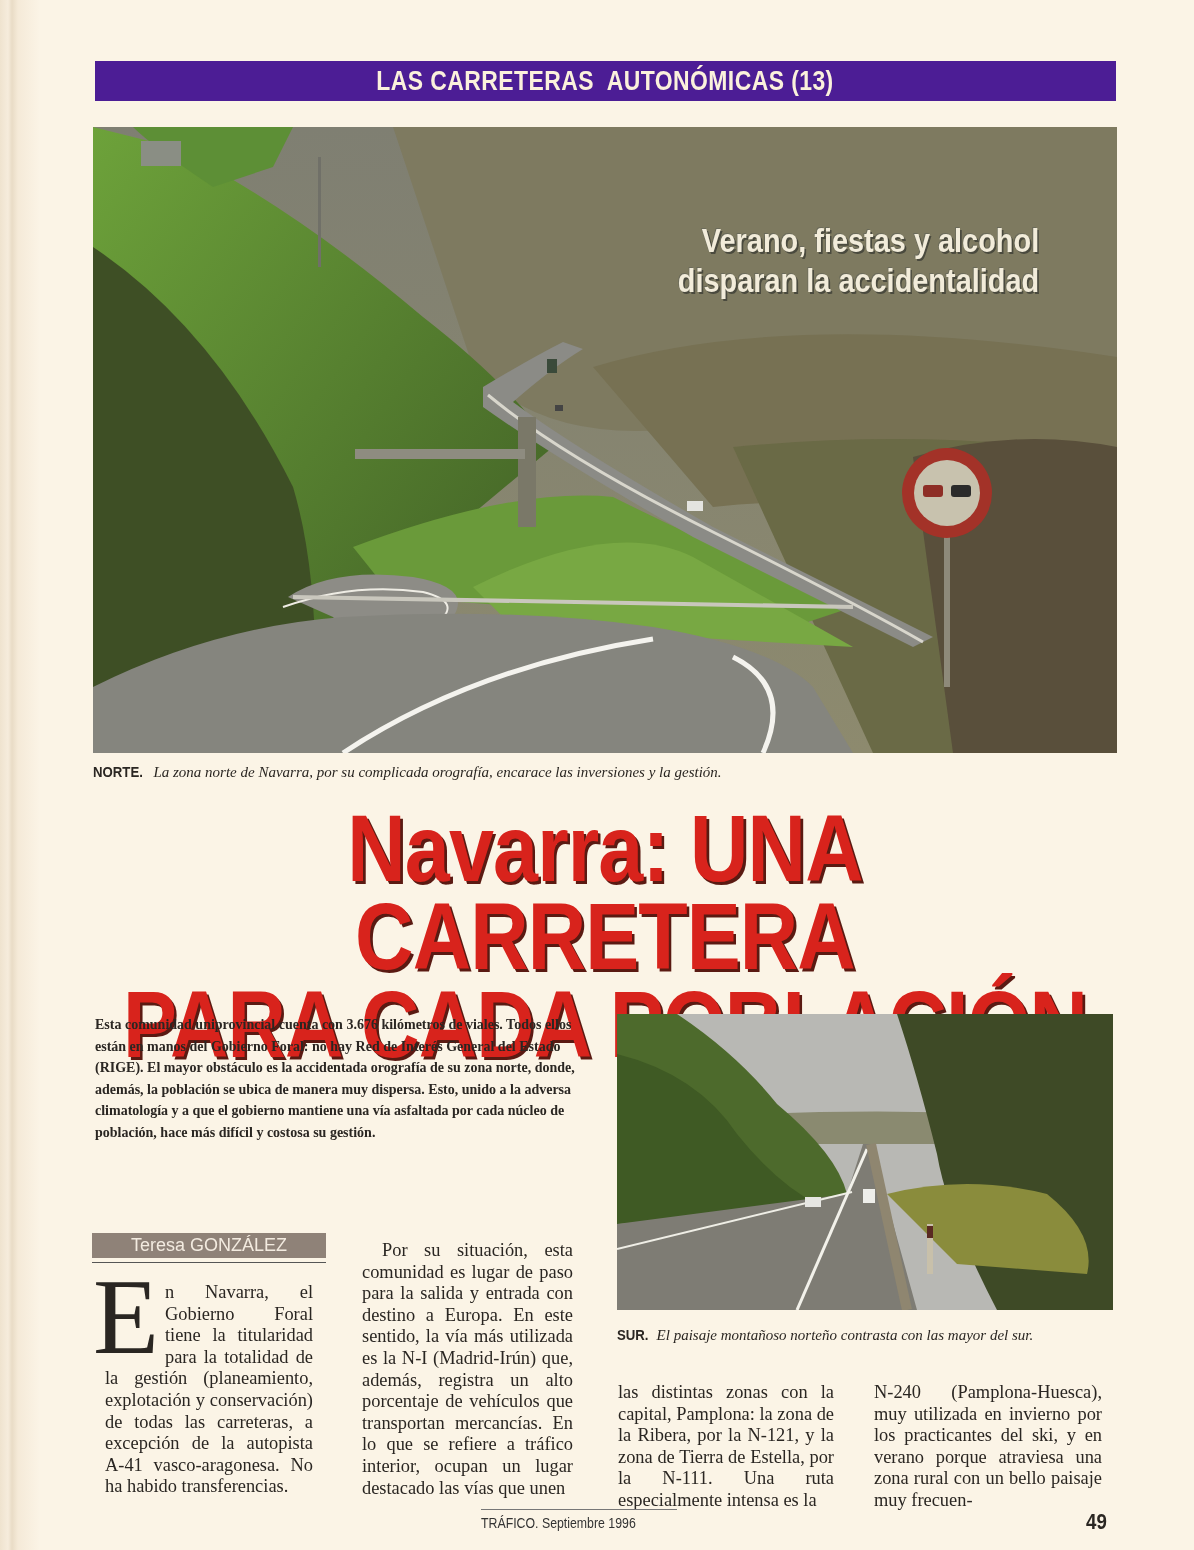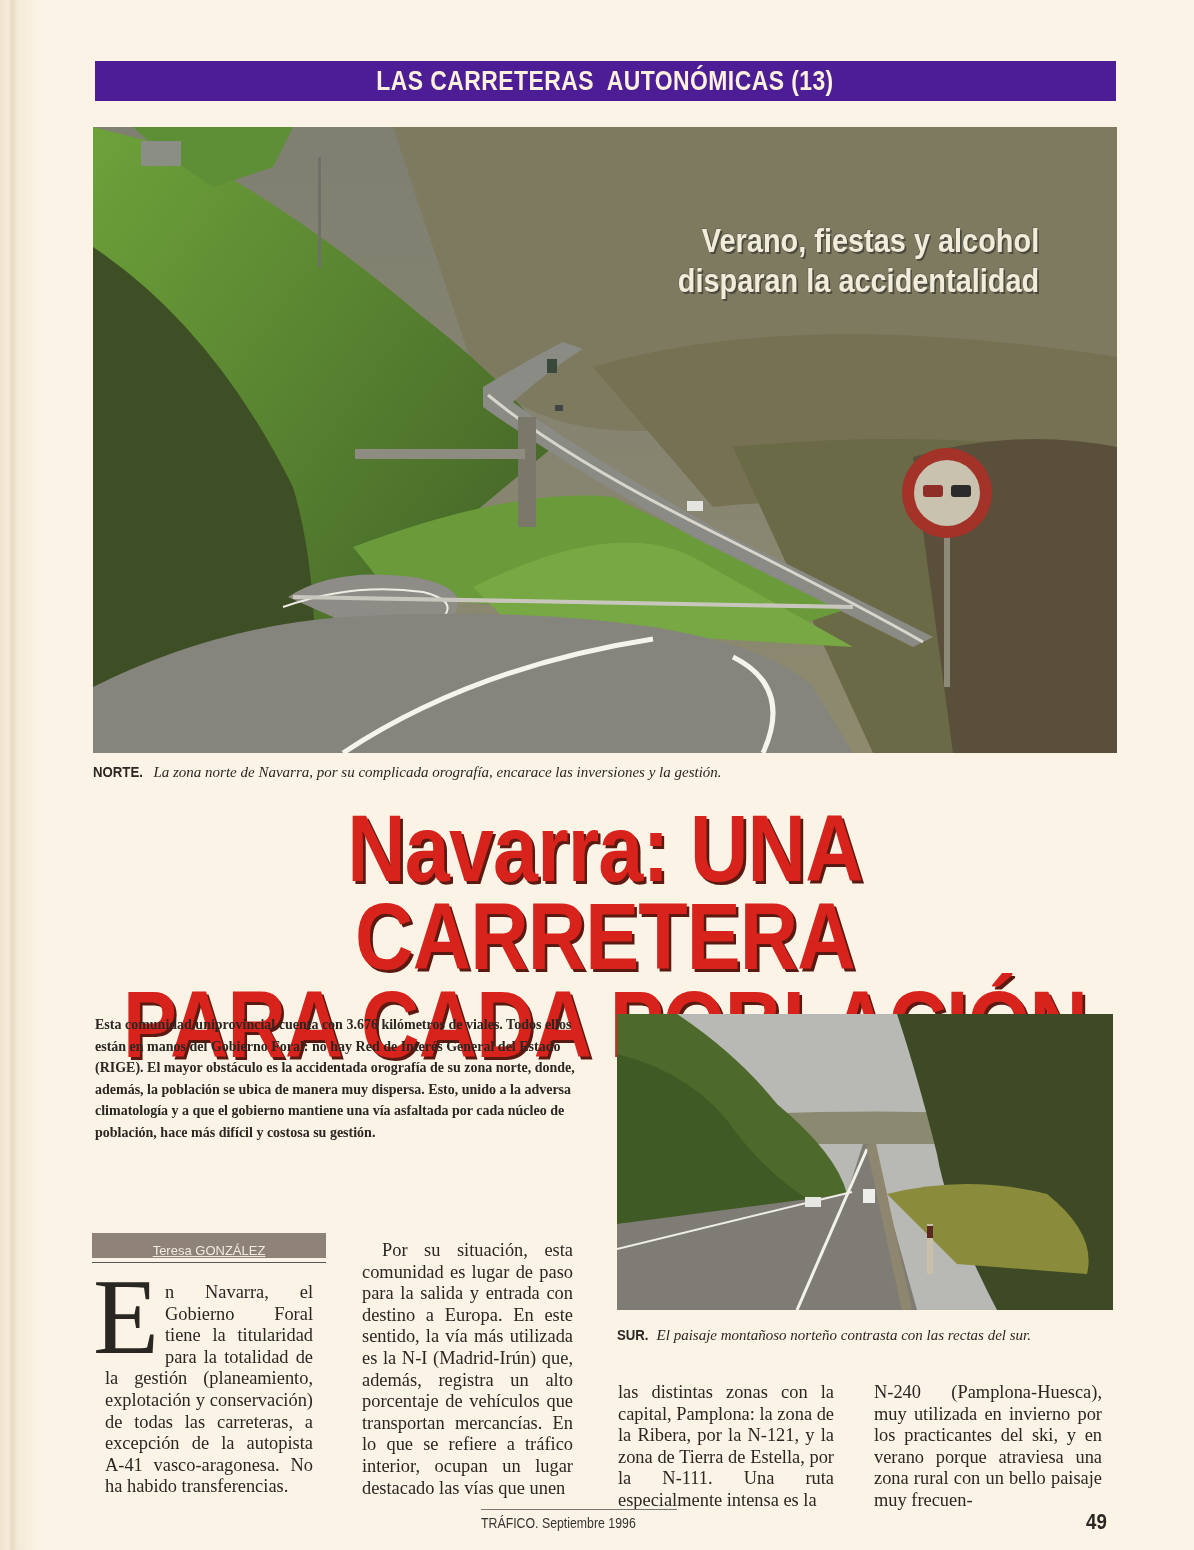--- a/index.html
+++ b/index.html
@@ -60,22 +60,22 @@
     position: absolute; left: 95px; top: 1014px; width: 500px;
     font-weight: bold; font-size: 14px; line-height: 21.5px; color: #2a2622;
   }
   .photo-sur {
     position: absolute; left: 617px; top: 1014px; width: 496px; height: 296px;
     overflow: hidden; background: #8a8a6a;
   }
   .byline {
     position: absolute; left: 92px; top: 1233px; width: 234px; height: 25px;
     background: #8f8278;
-    display: flex; align-items: flex-end; justify-content: center;
-    font-family: "Liberation Sans", sans-serif; color: #f3ebe0; font-size: 13px; text-decoration: underline;
+    display: flex; align-items: center; justify-content: center;
+    font-family: "Liberation Sans", sans-serif; color: #f3ebe0; font-size: 18px;
   }
   .byline-rule {
     position: absolute; left: 92px; top: 1262px; width: 234px; height: 1px; background: #555;
   }
   .col {
     position: absolute; font-size: 18.4px; line-height: 21.6px; text-align: justify;
     color: #2a2622;
   }
   .col1 { left: 93px; top: 1270px; width: 232px; }
   .col2 { left: 350px; top: 1228px; width: 235px; text-indent: 20px; }
@@ -195,21 +195,21 @@
     <path d="M180 296 L250 135" stroke="#f2f1ea" stroke-width="3" fill="none"></path>
     <path d="M254 130 L290 296" stroke="#8f8670" stroke-width="10" fill="none"></path>
     <rect x="188" y="183" width="16" height="10" fill="#e6e6e2"></rect>
     <rect x="246" y="175" width="12" height="14" fill="#eeeeea"></rect>
     <rect x="310" y="210" width="6" height="50" fill="#c8c0aa"></rect>
     <rect x="310" y="212" width="6" height="12" fill="#5a2a22"></rect>
   </svg>
 </div>
 
 <div class="caption cap-sur">
-  <span class="label">SUR.</span><span class="text"> El paisaje montañoso norteño contrasta con las rectas del sur.</span>
+  <span class="label">SUR.</span><span class="text"> El paisaje montañoso norteño contrasta con las mayor del sur.</span>
 </div>
 
 <div class="byline">
   <span>Teresa GONZÁLEZ</span>
 </div>
 <div class="byline-rule"></div>
 
 <div class="col col1">
   <span class="dropcap">E</span>
   <p>n Navarra, el Gobierno Foral tiene la titularidad para la totalidad de la gestión (planeamiento, explotación y conservación) de todas las carreteras, a excepción de la autopista A-41 vasco-aragonesa. No ha habido transferencias.</p>

